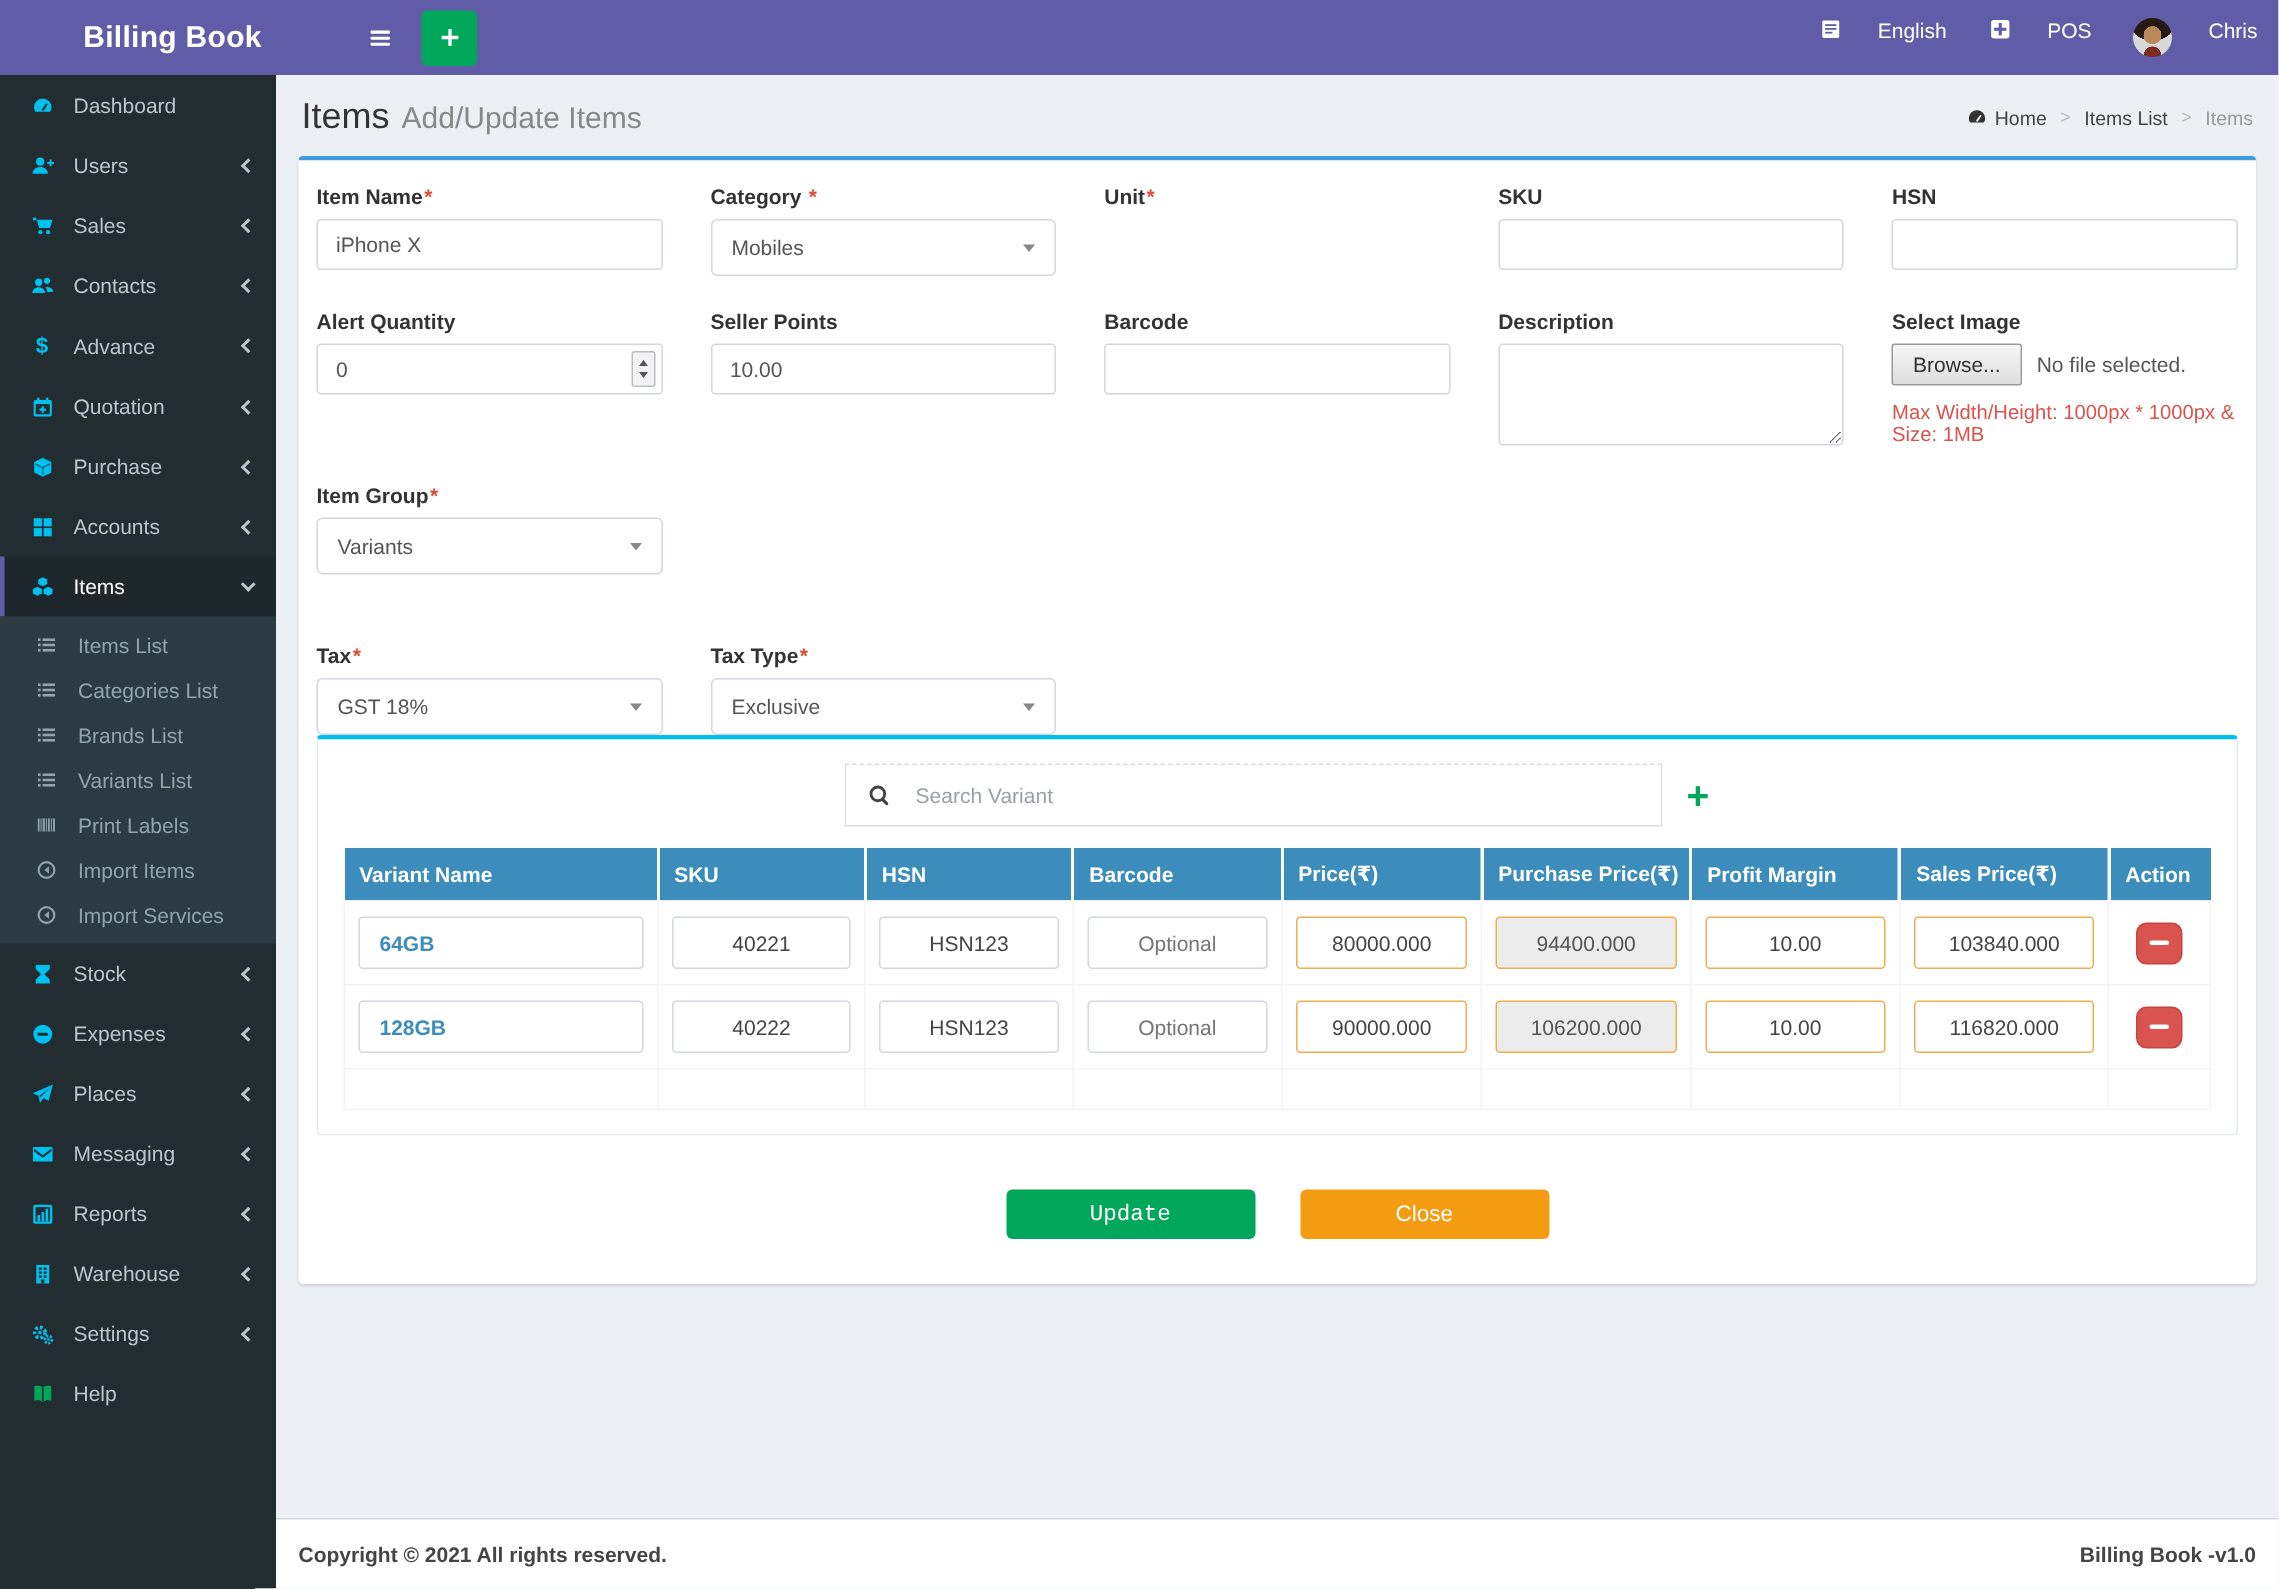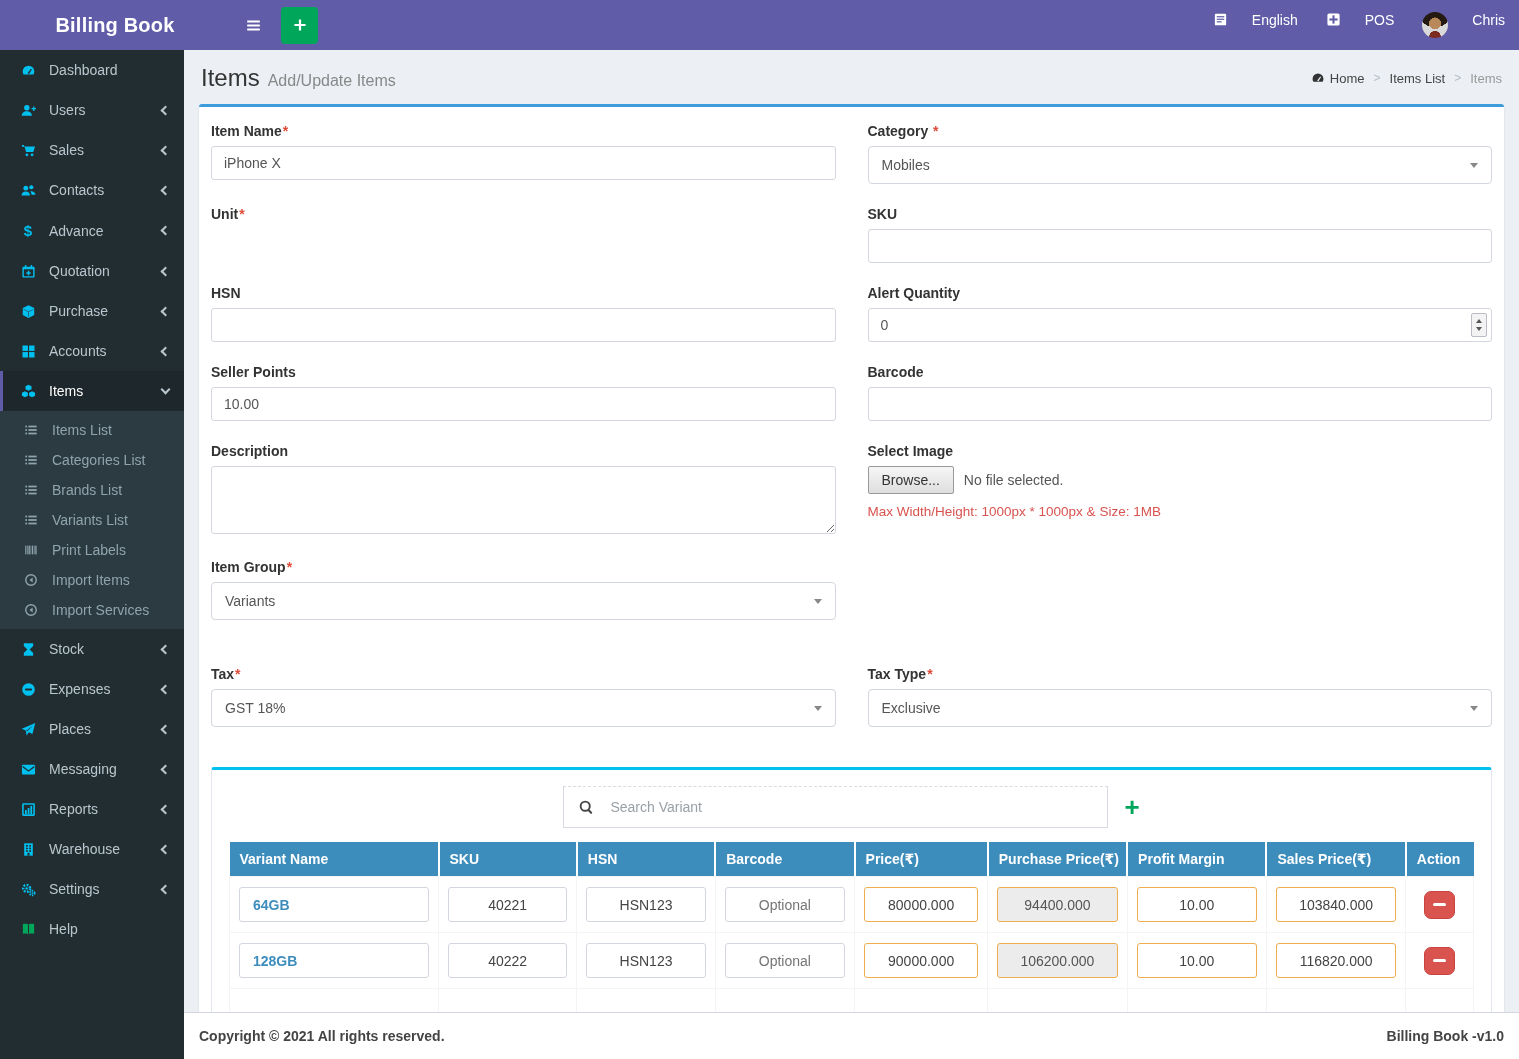--- a/index.html
+++ b/index.html
@@ -48,33 +48,33 @@
   .chev.down { transform:rotate(-45deg); margin-top:-3px; }
   .submenu { background:#2c3b41; padding:4px 0; --cut:#2c3b41; }
   .submenu .nav-item { padding:7px 15px 7px 21px; color:#90a4ae; border-left:none; }
   .submenu .nav-item .icon { color:#90a4ae; font-size:14px; }
 
   
   .main { flex:1; display:flex; flex-direction:column; background:#ecf0f5; min-width:0; }
   .content { flex:1; padding:14px 15px 0; overflow:hidden; }
   .content-header { display:flex; justify-content:space-between; align-items:center; padding:0 2px 12px; }
   .page-title { font-size:24px; font-weight:400; color:#333; }
-  .page-title small { font-size:16px; color:#888; margin-left:8px; font-weight:400;text-align:right; }
+  .page-title small { font-size:20px; color:#888; margin-left:8px; font-weight:400;text-align:right; }
   .breadcrumb { display:flex; align-items:center; gap:9px; font-size:13px; color:#444;
                 --cut:#ecf0f5; }
   .crumb { display:flex; align-items:center; gap:5px; cursor:pointer; }
   .crumb .icon { font-size:14px; color:#333; }
   .crumb.current { color:#999; cursor:default; }
   .sep { color:#b3bac1; font-size:12px; }
   .sep::before { content:">"; }
 
   
   .card { background:#fff; border-top:3px solid #3c9cdc; border-radius:3px;
           box-shadow:0 1px 2px rgba(0,0,0,.12); padding:16px 12px 30px; }
-  .form-grid { display:grid; grid-template-columns:1fr 1fr; column-gap:32px; row-gap:22px; }
+  .form-grid { display:grid; grid-template-columns:1fr 1fr 1fr 1fr 1fr; column-gap:32px; row-gap:22px; }
   .field label { display:block; font-weight:700; font-size:14px; color:#333; margin-bottom:7px; }
   .req { color:#dd4b39; margin-left:1px; }
   .text-input, .num-input { width:100%; height:34px; border:1px solid #d2d6de; border-radius:3px;
           padding:6px 12px; font-size:14px; color:#555; font-family:inherit; background:#fff; }
   .select { height:38px; border:1px solid #d2d6de; border-radius:4px; background:#fff;
             display:flex; align-items:center; justify-content:space-between; padding:0 13px;
             color:#555; cursor:pointer; }
   .caret { width:0; height:0; border-left:4.5px solid transparent; border-right:4.5px solid transparent;
            border-top:5.5px solid #888; }
   .num-wrap { position:relative; }
@@ -88,22 +88,22 @@
              border-top:4px solid #555; margin-top:4px; }
   textarea.text-input { height:68px; resize:vertical; }
   .file-row { display:flex; align-items:center; gap:10px; }
   .browse-btn { border:1px solid #999; background:linear-gradient(#f6f6f6,#dedede); border-radius:2px;
                 padding:5px 13px; font-size:14px; color:#333; font-family:inherit; cursor:pointer; }
   .file-status { color:#555; }
   .file-note { margin-top:10px; font-size:13.5px; color:#d9534f; }
   .tax-row { margin-top:46px; }
 
   
-  .variant-panel { margin-top:18px; border:1px solid #e4e8ee; border-top:3px solid #00c0ef;
-                   border-radius:3px; padding:12px 0 4px; background:#fff; --cut:#fff; }
+  .variant-panel { border:1px solid #e4e8ee; border-top:3px solid #00c0ef;
+                   border-radius:3px; padding:12px 0 16px; background:#fff; --cut:#fff; }
   .search-row { display:flex; justify-content:center; align-items:center; gap:16px; padding:4px 0 14px; }
   .search-box { width:545px; height:42px; background:#fff; border:1px solid #d8dce2;
                 border-top-style:dashed; display:flex; align-items:center; gap:15px; padding:0 14px; }
   .search-box .icon { font-size:17px; color:#444; }
   .search-box input { border:none; outline:none; flex:1; font-size:14px; color:#555; font-family:inherit; }
   .search-box input::placeholder { color:#9aa0a6; }
   .add-variant { color:#00a65a; font-size:26px; font-weight:700; line-height:1; cursor:pointer;
                  background:none; border:none; font-family:inherit; }
 
   table.variants { width:calc(100% - 34px); margin:0 auto; border-collapse:collapse; table-layout:fixed; }

